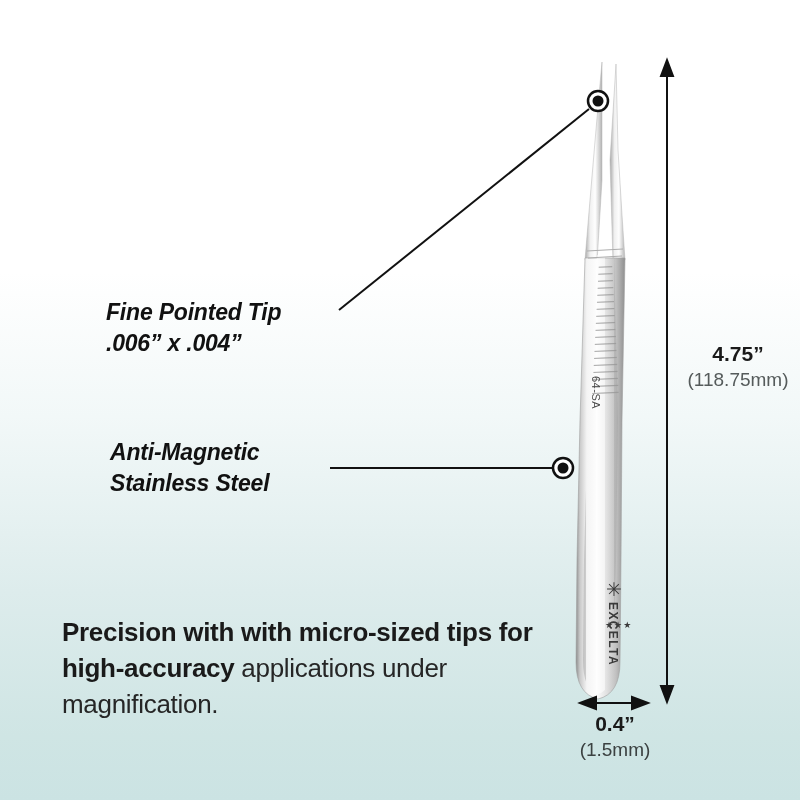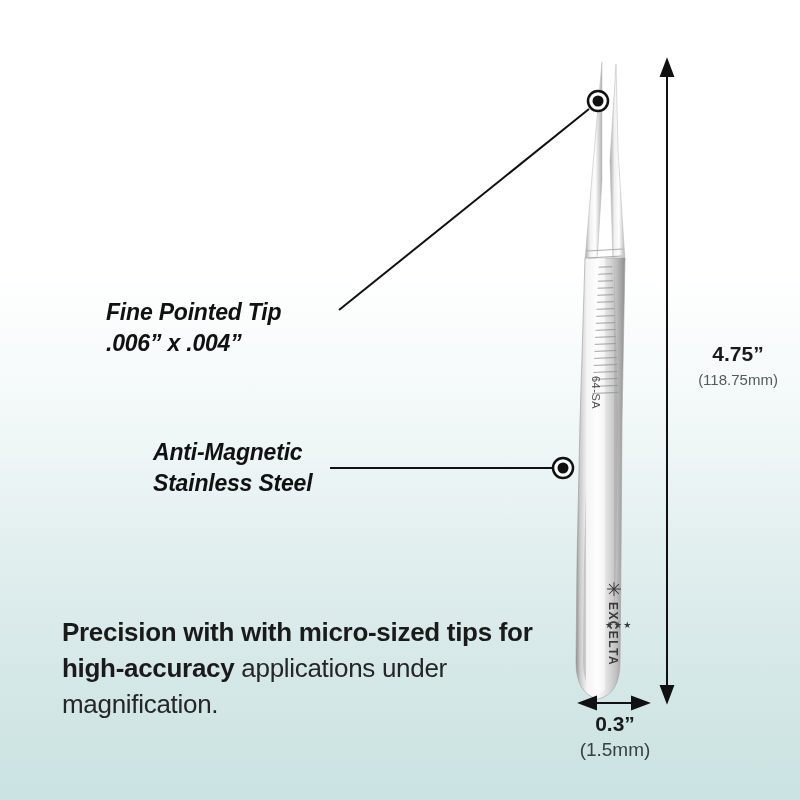--- a/index.html
+++ b/index.html
@@ -41,21 +41,21 @@
     position: absolute;
     font-size: 23px;
     line-height: 31px;
     font-weight: bold;
     font-style: italic;
     color: #111111;
     white-space: pre-line;
     letter-spacing: -0.2px;
   }
   #callout-tip { left: 106px; top: 297px; width: 260px; }
-  #callout-steel { left: 110px; top: 437px; width: 260px; margin-left: 43px; }
+  #callout-steel { left: 110px; top: 437px; width: 260px; }
 
   
   #bottom-text {
     position: absolute;
     left: 62px;
     top: 614px;
     width: 480px;
     font-size: 26px;
     line-height: 36px;
     color: #1a1a1a;
@@ -72,21 +72,21 @@
     width: 120px;
     text-align: center;
   }
   #dim-vertical .val {
     font-size: 21px;
     font-weight: bold;
     color: #1a1a1a;
     line-height: 26px;
   }
   #dim-vertical .sub {
-    font-size: 15px;
+    font-size: 19px;
     font-weight: normal;
     color: #555b5b;
     line-height: 25px;
   }
 
   #dim-horizontal {
     position: absolute;
     left: 540px;
     top: 711px;
     width: 150px;
@@ -276,21 +276,21 @@
   <div id="bottom-text">
     <span class="strong">Precision with with micro-sized tips for high-accuracy</span><span class="light"> applications under magnification.</span>
   </div>
 
   <div id="dim-vertical">
     <div class="val">4.75”</div>
     <div class="sub">(118.75mm)</div>
   </div>
 
   <div id="dim-horizontal">
-    <div class="val">0.3”</div>
+    <div class="val">0.4”</div>
     <div class="sub">(1.5mm)</div>
   </div>
 
   <div id="model-number">64-SA</div>
 
   <div id="brand">
     <div class="brand-star">✳</div>
     <div class="brand-name">EXCELTA</div>
     <div class="brand-stars">★★★</div>
   </div>

